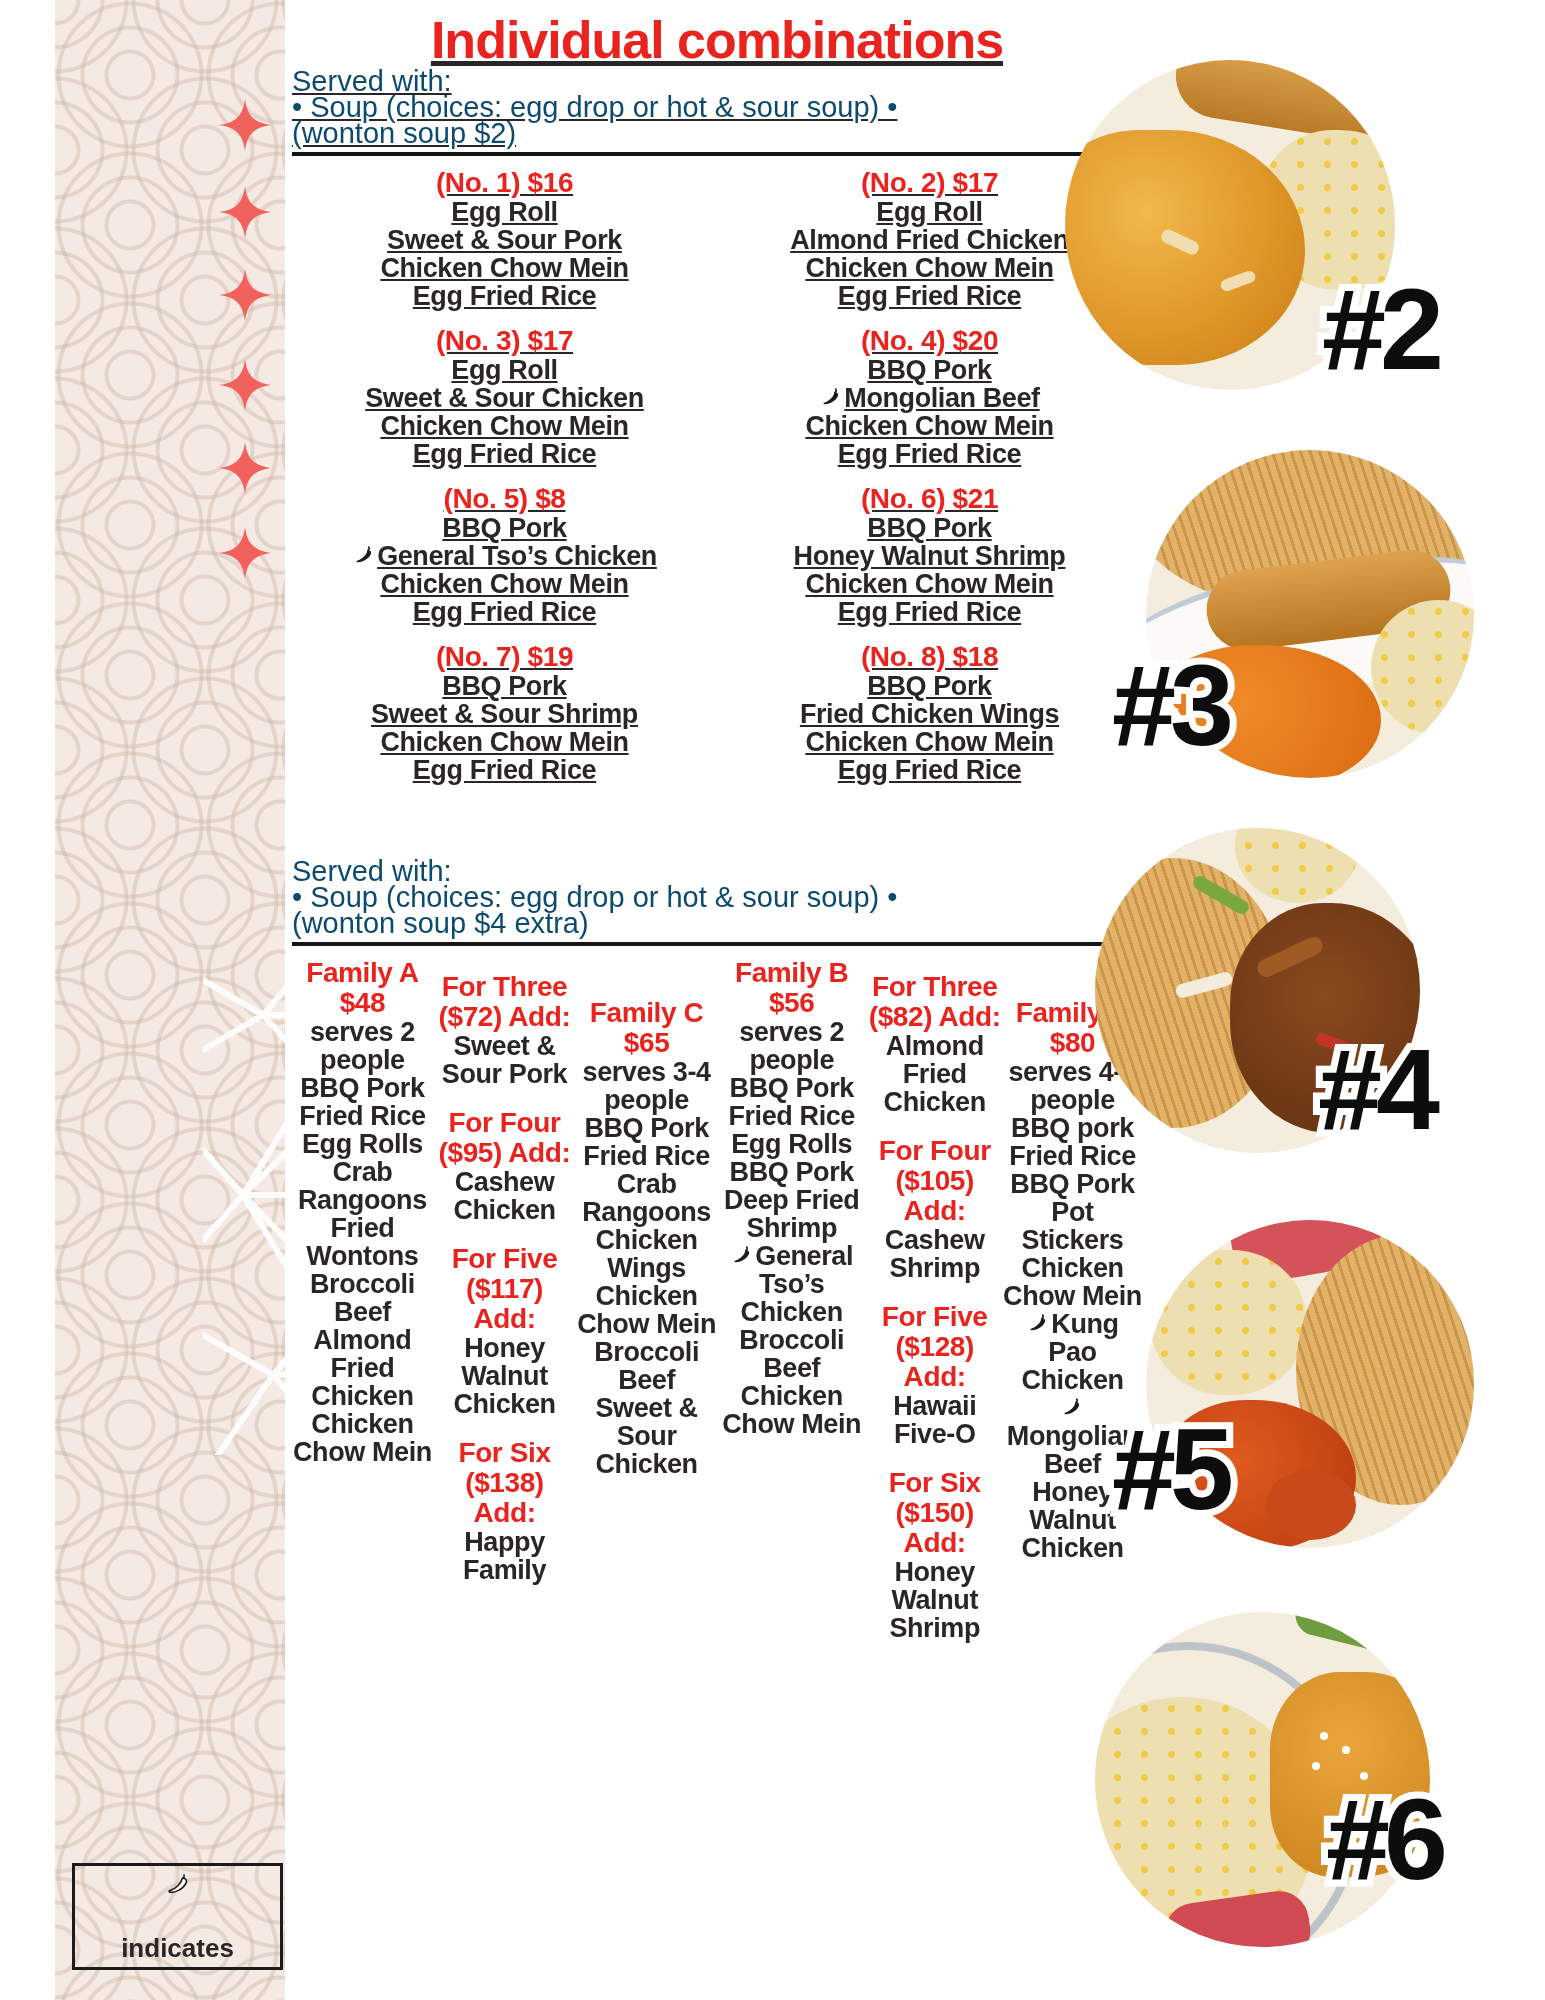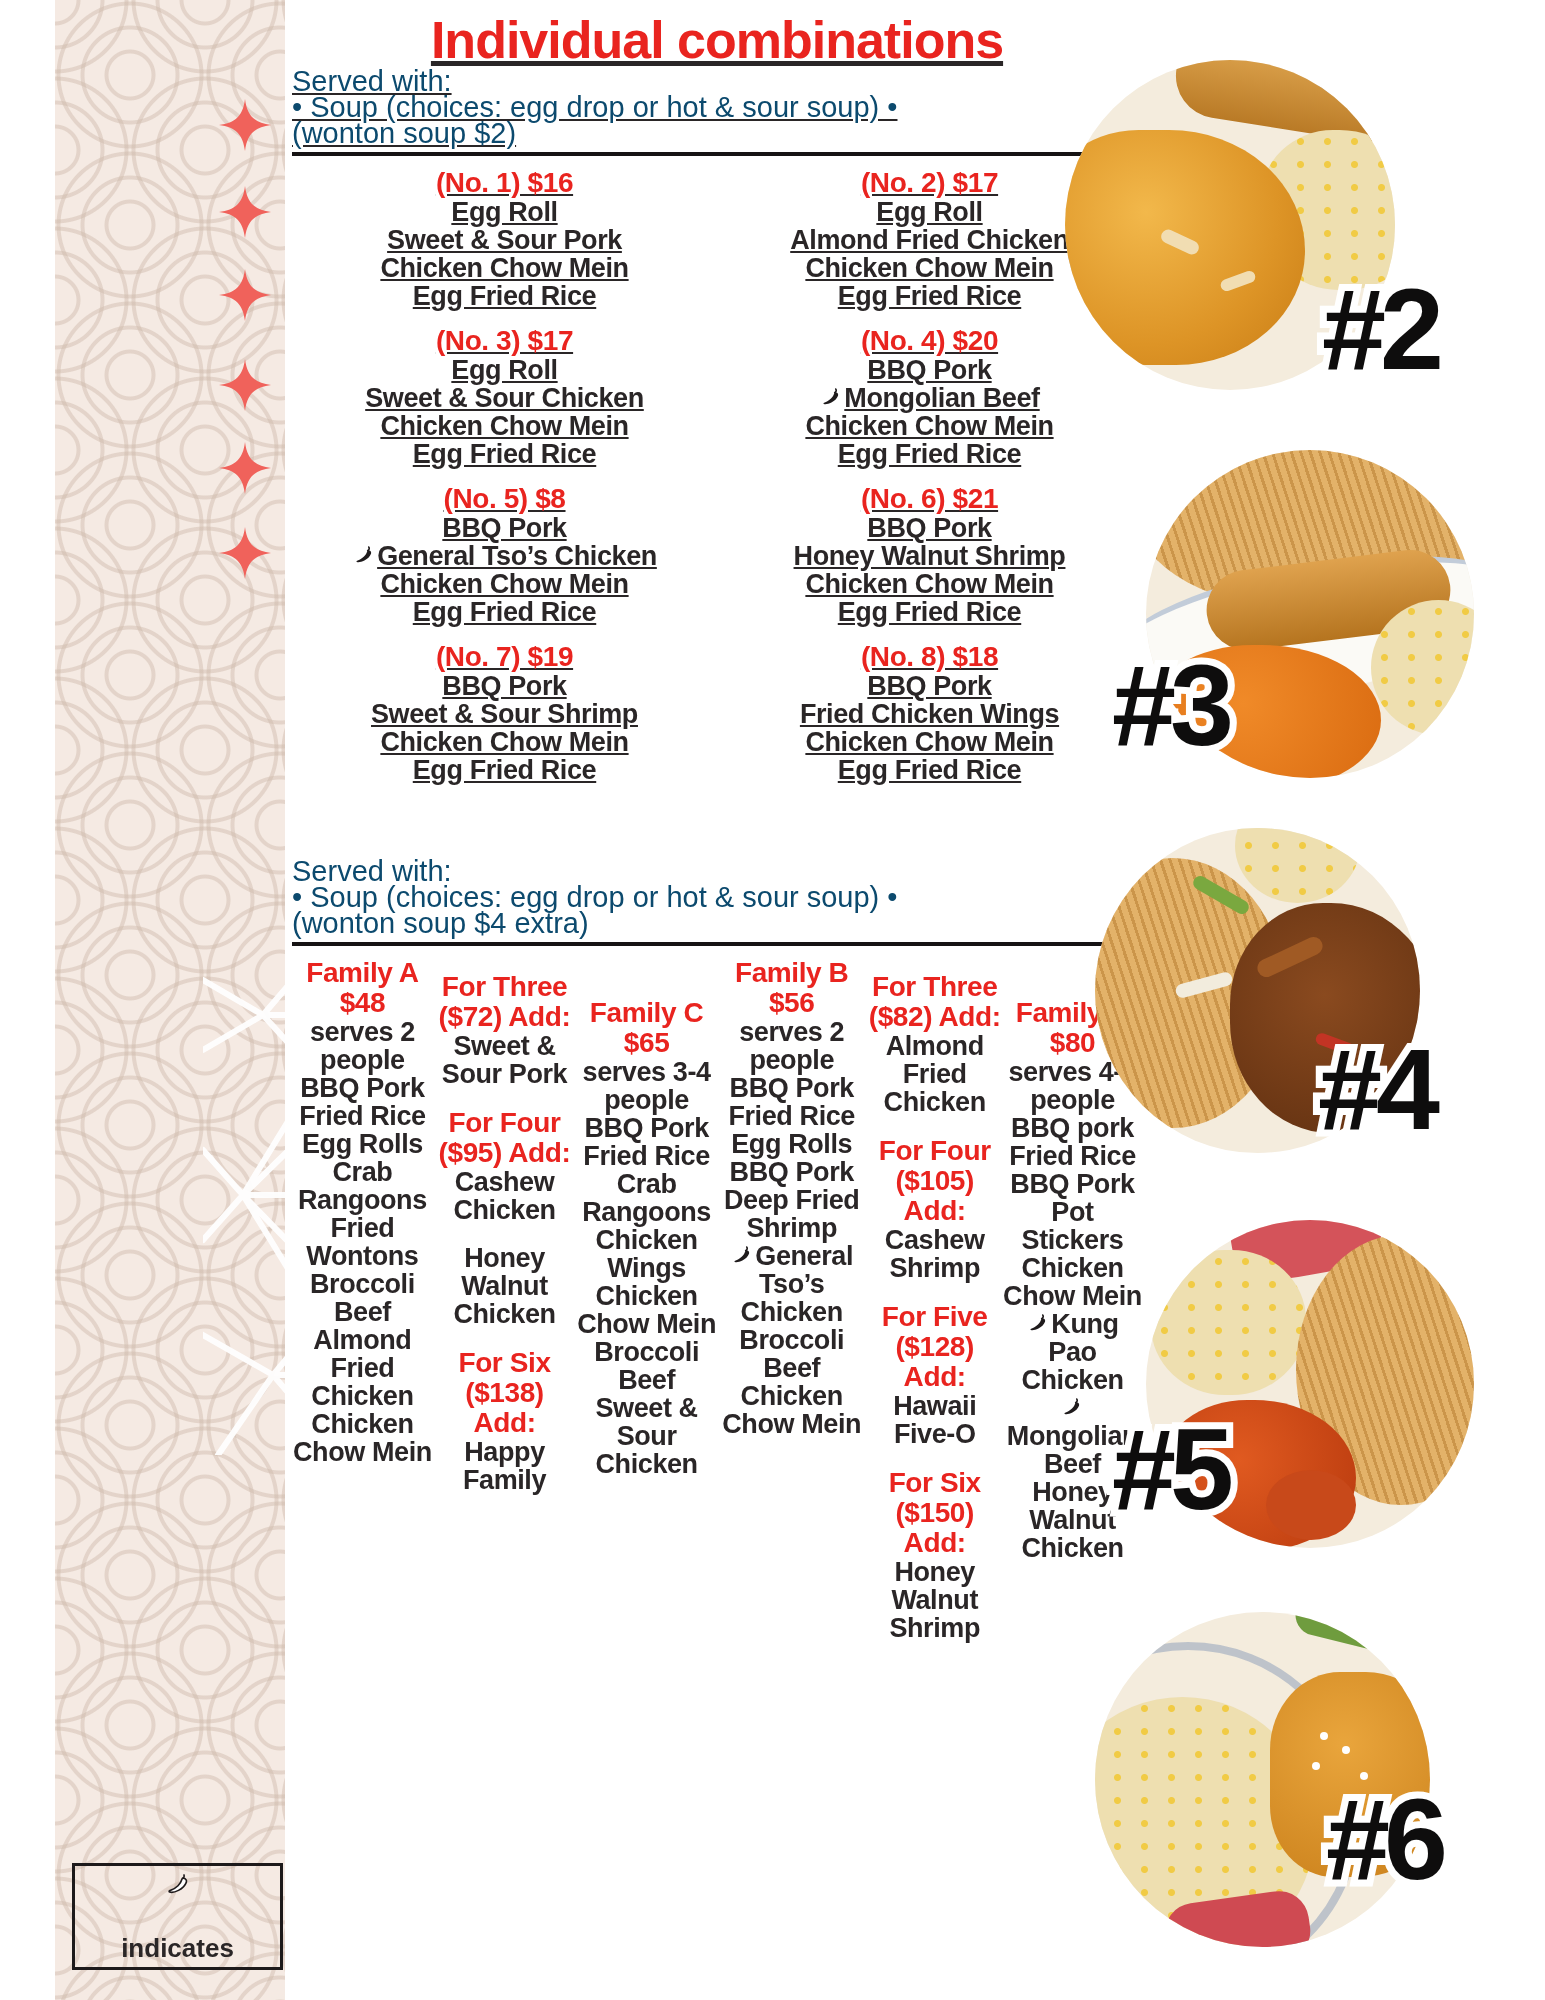--- a/index.html
+++ b/index.html
@@ -217,20 +217,21 @@
               <div class="line">Sweet &amp; Sour Pork</div>
             </div>
           </div>
         <div class="block addon">
             <div class="block-header">For Four ($95) Add:</div>
             <div>
               <div class="line">Cashew Chicken</div>
             </div>
           </div>
         <div class="block addon">
+            <div class="block-header">For Five ($117) Add:</div>
             <div>
               <div class="line">Honey Walnut Chicken</div>
             </div>
           </div>
         <div class="block addon">
             <div class="block-header">For Six ($138) Add:</div>
             <div>
               <div class="line">Happy Family</div>
             </div>
           </div>

